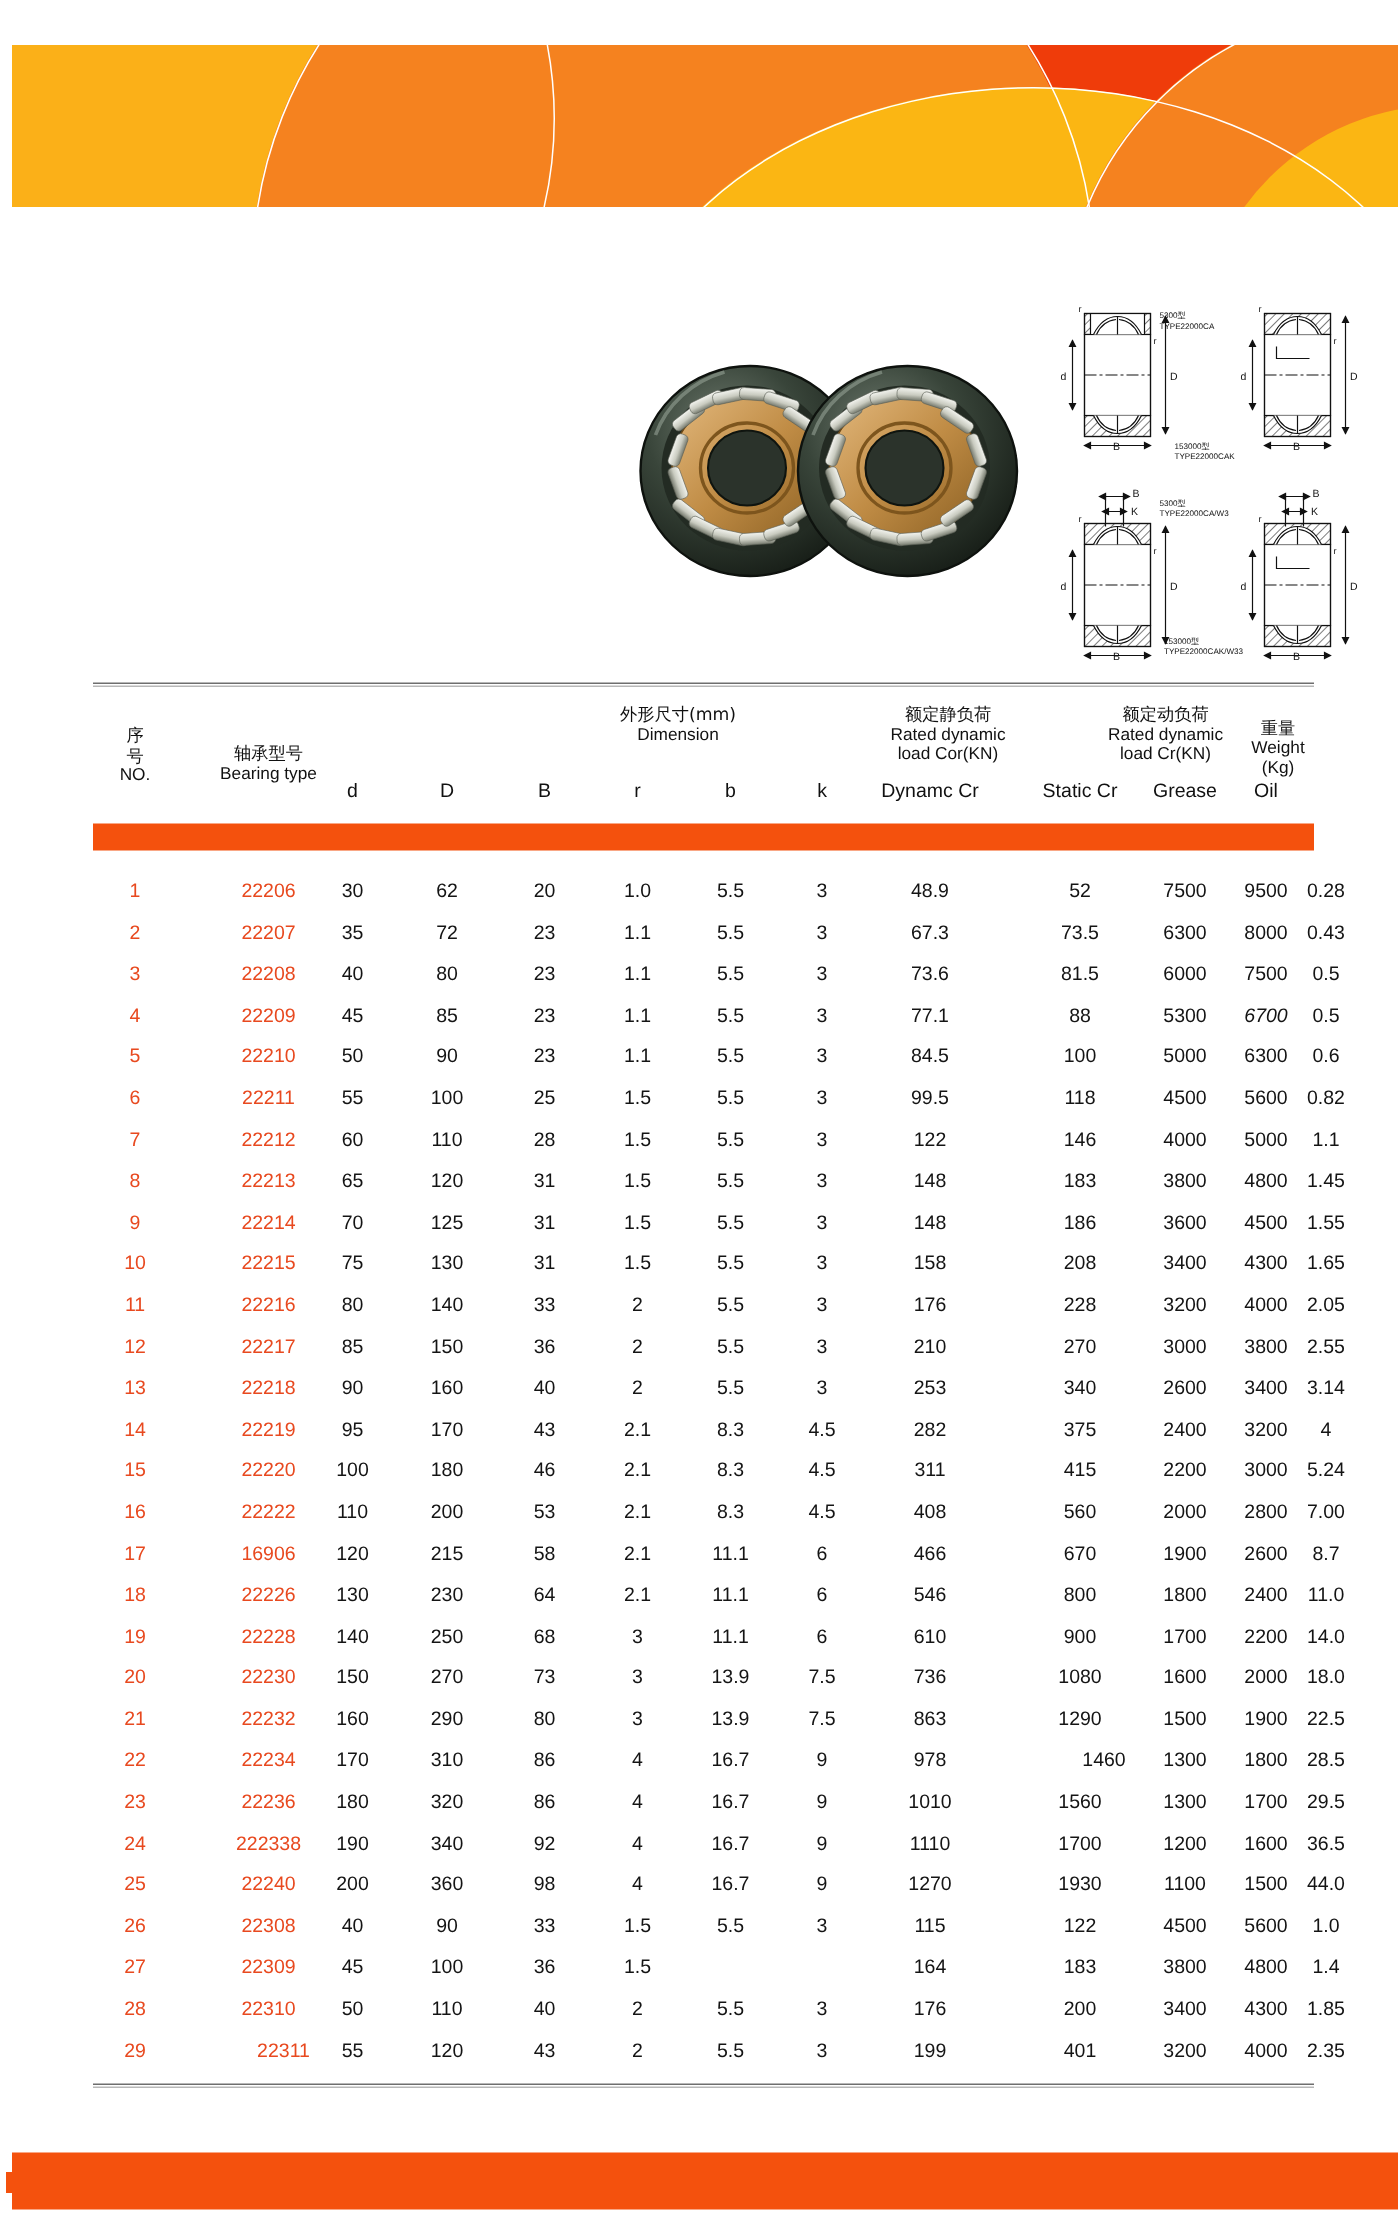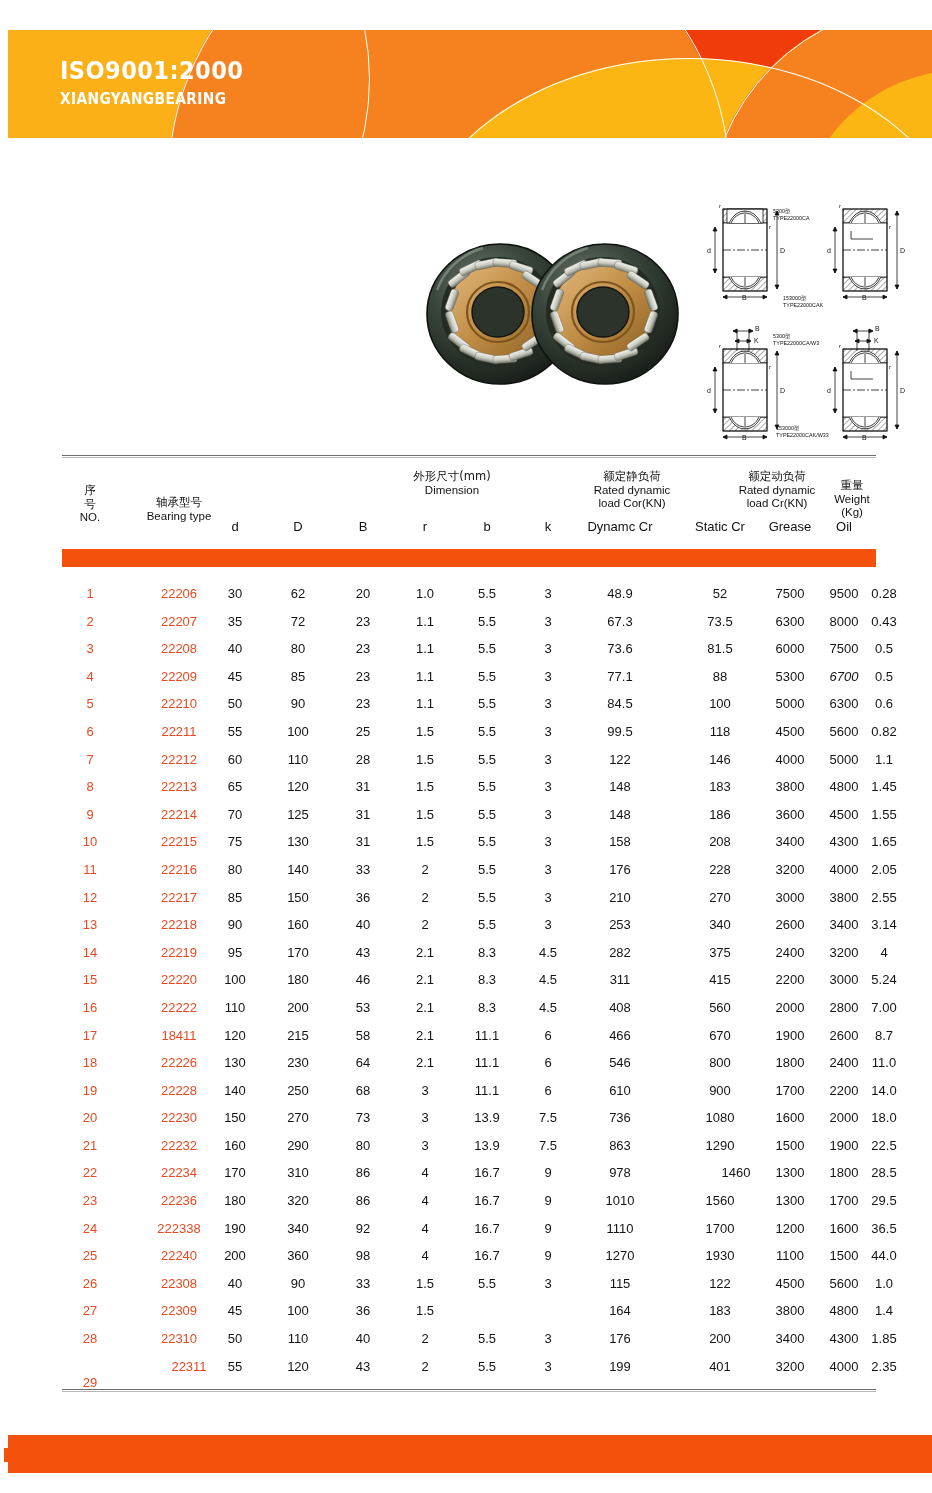--- a/index.html
+++ b/index.html
@@ -91,24 +91,20 @@
   <div class="banner">
     <div class="arc a1"></div>
     <div class="arc a2"></div>
     <div class="arc a3"></div>
     <div class="arc a4"></div>
     <div class="arc a5"></div>
     <div class="stroke s1"></div>
     <div class="stroke s2"></div>
     <div class="stroke s3"></div>
     <div class="stroke s4"></div>
-    <div class="banner-text">
-      <div class="iso">ISO9001:2000</div>
-      <div class="brand">XIANGYANGBEARING</div>
-    </div>
   </div>
 
 
   <div class="photo">
     <svg class="brg b1" viewBox="0 0 150 150">
       <defs>
         <radialGradient id="outerG" cx="38%" cy="30%" r="78%">
           <stop offset="0%" stop-color="#6e7a6e"></stop>
           <stop offset="45%" stop-color="#39453a"></stop>
           <stop offset="100%" stop-color="#141a14"></stop>
@@ -622,21 +618,21 @@
         <div class="cell" style="left: 405px; width: 40px;">8.3</div>
         <div class="cell" style="left: 466px; width: 40px;">4.5</div>
         <div class="cell" style="left: 503px; width: 110px;">408</div>
         <div class="cell" style="left: 608px; width: 100px;">560</div>
         <div class="cell" style="left: 688px; width: 80px;">2000</div>
         <div class="cell" style="left: 752px; width: 60px;">2800</div>
         <div class="cell" style="left: 790px; width: 64px;">7.00</div>
       </div>
       <div class="row">
         <div class="cell accent" style="left: 8px; width: 40px;">17</div>
-        <div class="cell accent" style="left: 62px; width: 110px;">18411</div>
+        <div class="cell accent" style="left: 62px; width: 110px;">16906</div>
         <div class="cell" style="left: 153px; width: 40px;">120</div>
         <div class="cell" style="left: 216px; width: 40px;">215</div>
         <div class="cell" style="left: 281px; width: 40px;">58</div>
         <div class="cell" style="left: 343px; width: 40px;">2.1</div>
         <div class="cell" style="left: 405px; width: 40px;">11.1</div>
         <div class="cell" style="left: 466px; width: 40px;">6</div>
         <div class="cell" style="left: 503px; width: 110px;">466</div>
         <div class="cell" style="left: 608px; width: 100px;">670</div>
         <div class="cell" style="left: 688px; width: 80px;">1900</div>
         <div class="cell" style="left: 752px; width: 60px;">2600</div>
@@ -801,21 +797,21 @@
         <div class="cell" style="left: 343px; width: 40px;">2</div>
         <div class="cell" style="left: 405px; width: 40px;">5.5</div>
         <div class="cell" style="left: 466px; width: 40px;">3</div>
         <div class="cell" style="left: 503px; width: 110px;">176</div>
         <div class="cell" style="left: 608px; width: 100px;">200</div>
         <div class="cell" style="left: 688px; width: 80px;">3400</div>
         <div class="cell" style="left: 752px; width: 60px;">4300</div>
         <div class="cell" style="left: 790px; width: 64px;">1.85</div>
       </div>
       <div class="row">
-        <div class="cell accent" style="left: 8px; width: 40px; margin-top: 16px;">29</div>
+        <div class="cell accent" style="left: 8px; width: 40px;">29</div>
         <div class="cell accent" style="left: 72px; width: 110px;">22311</div>
         <div class="cell" style="left: 153px; width: 40px;">55</div>
         <div class="cell" style="left: 216px; width: 40px;">120</div>
         <div class="cell" style="left: 281px; width: 40px;">43</div>
         <div class="cell" style="left: 343px; width: 40px;">2</div>
         <div class="cell" style="left: 405px; width: 40px;">5.5</div>
         <div class="cell" style="left: 466px; width: 40px;">3</div>
         <div class="cell" style="left: 503px; width: 110px;">199</div>
         <div class="cell" style="left: 608px; width: 100px;">401</div>
         <div class="cell" style="left: 688px; width: 80px;">3200</div>

